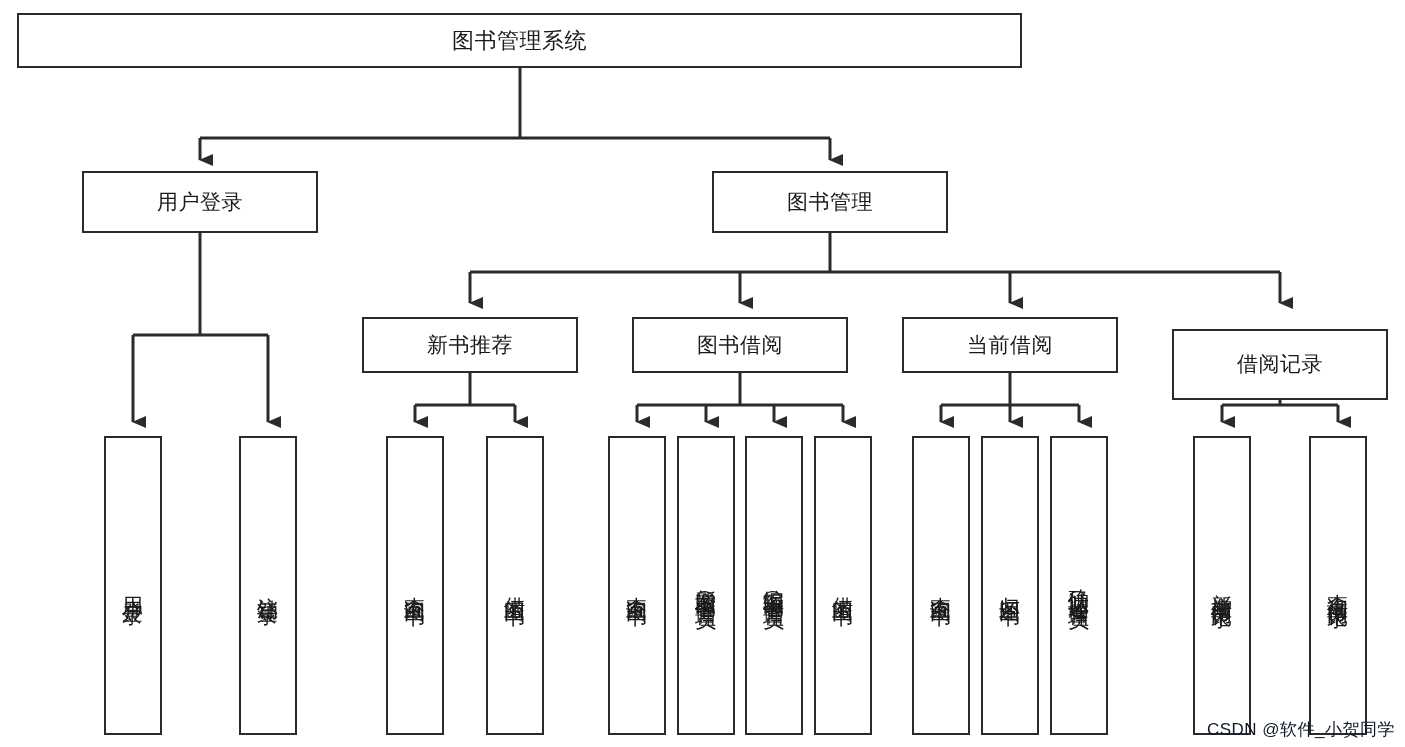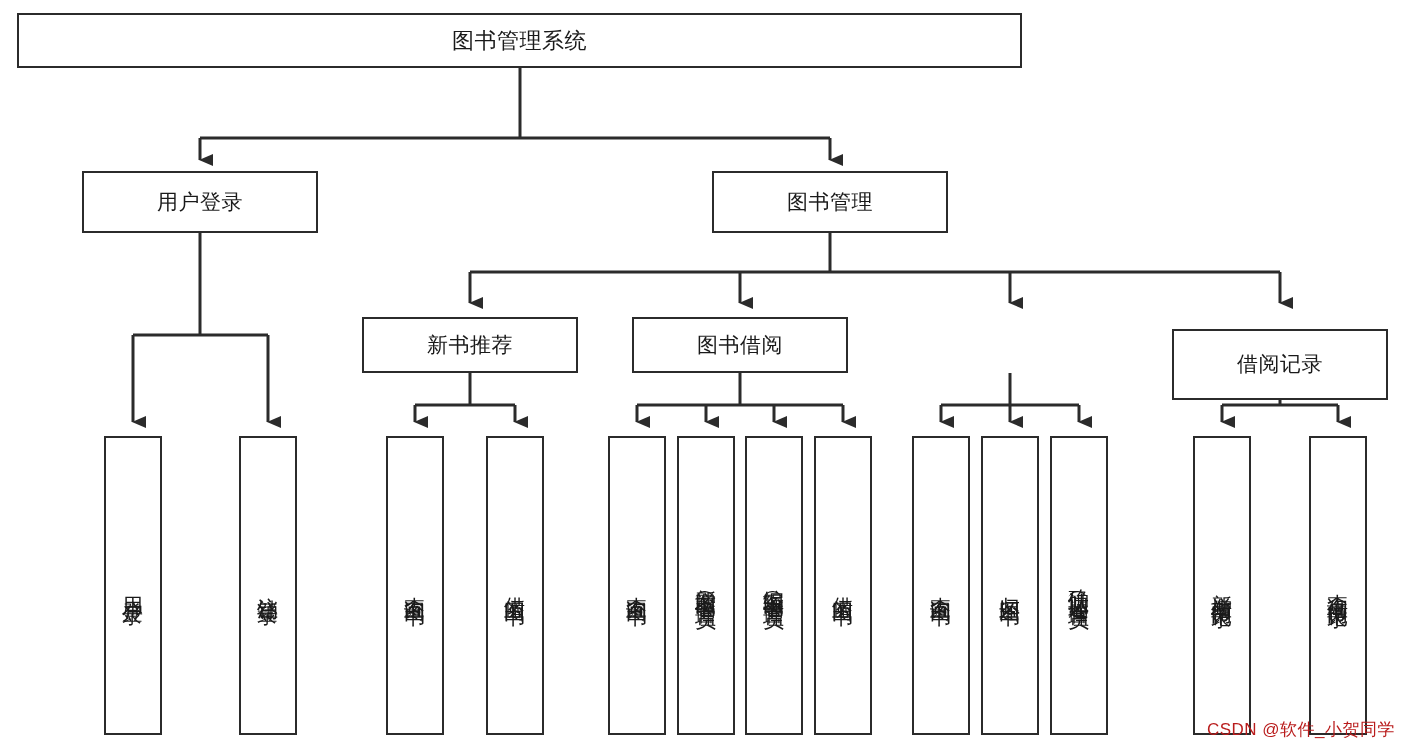--- a/index.html
+++ b/index.html
@@ -58,21 +58,21 @@
     max-height: 280px;
   }
   #title-node .node-label {
     font-size: 22px;
   }
   #watermark {
     position: absolute;
     right: 10px;
     bottom: 6px;
     font-size: 17px;
-    color: #b91c1c;
+    color: #0f172a;
     letter-spacing: 0.5px;
     white-space: nowrap;
     pointer-events: none;
     margin-left: 32px;
   }
 </style>
 </head>
 <body>
 
 <div id="diagram-root">
@@ -137,20 +137,23 @@
   <div class="node horizontal" style="left:712px; top:171px; width:236px; height:62px;">
     <span class="node-label">图书管理</span>
   </div>
 
   <div class="node horizontal" style="left:632px; top:317px; width:216px; height:56px;">
     <span class="node-label">图书借阅</span>
   </div>
   <div class="node horizontal" style="left:362px; top:317px; width:216px; height:56px;">
     <span class="node-label">新书推荐</span>
   </div>
+  <div class="node horizontal" style="left:902px; top:317px; width:216px; height:56px;">
+    <span class="node-label">当前借阅</span>
+  </div>
   <div class="node horizontal" style="left:1172px; top:329px; width:216px; height:71px;">
     <span class="node-label">借阅记录</span>
   </div>
 
   <div class="node vertical" style="left:104px; top:436px; width:58px; height:299px;">
     <span class="node-label">用户登录</span>
   </div>
   <div class="node vertical" style="left:239px; top:436px; width:58px; height:299px;">
     <span class="node-label">注销登录</span>
   </div>

